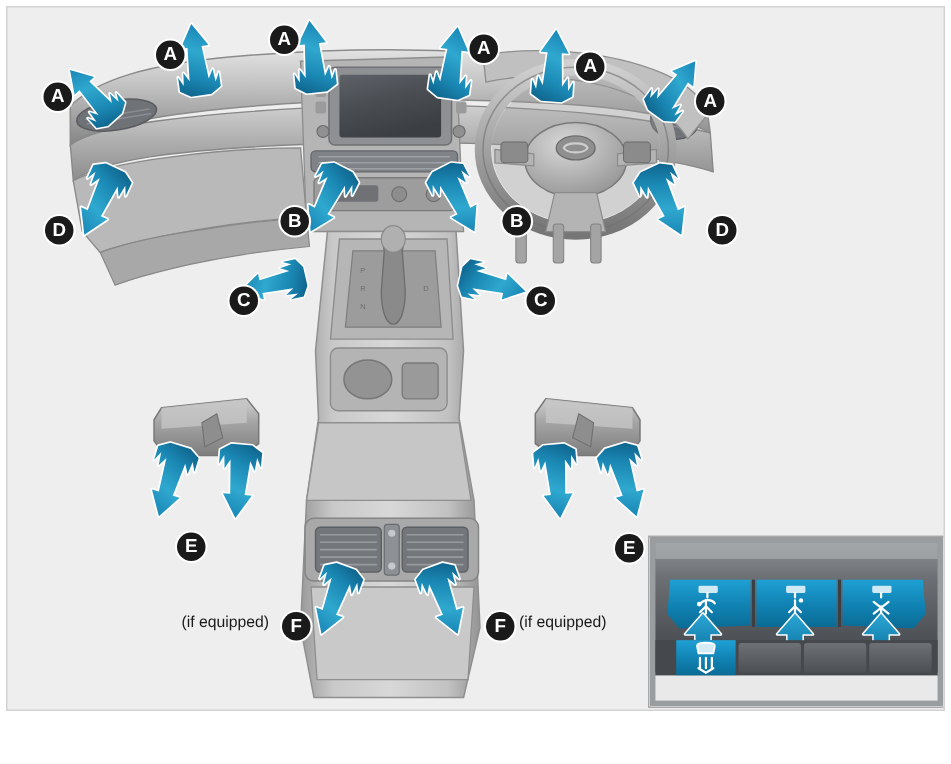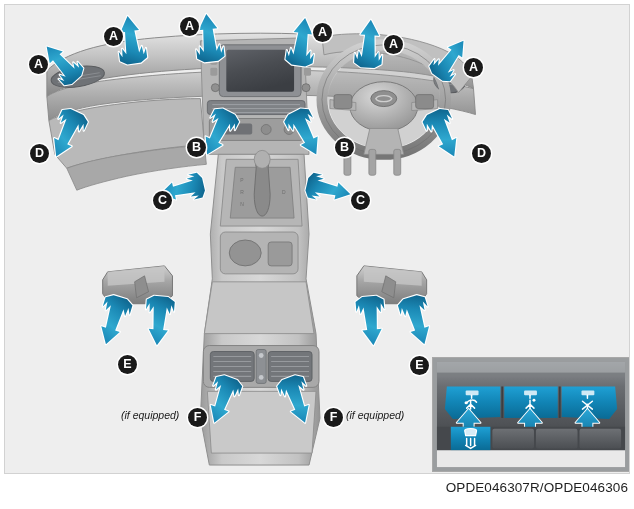--- a/index.html
+++ b/index.html
@@ -50,21 +50,20 @@
     z-index: 40;
     user-select: none;
   }
   .eq-label {
     position: absolute;
     font-size: 10.5px;
     color: #1a1a1a;
     font-family: "Liberation Sans", sans-serif;
     white-space: nowrap;
     z-index: 40;
-    font-style: italic;
   }
   #inset {
     position: absolute;
     left: 427px;
     top: 352px;
     width: 198px;
     height: 115px;
     background: #ffffff;
     border: 1px solid #a8a8a8;
     box-sizing: border-box;
@@ -459,15 +458,14 @@
           <path d="M34,82 C34,85 34,87 34,89 M38,82 C38,85 38,87 38,89 M42,82 C42,85 42,87 42,89"></path>
           <path d="M33,89 L38,92 L43,89"></path>
         </g>
 
         <rect x="4" y="94" width="190" height="17" fill="#e9e9e9"></rect>
       </svg>
     </div>
 
   </div>
 
-  <div id="caption">OPDE046307R/OPDE046306</div>
 
 </div>
 
 </body></html>

